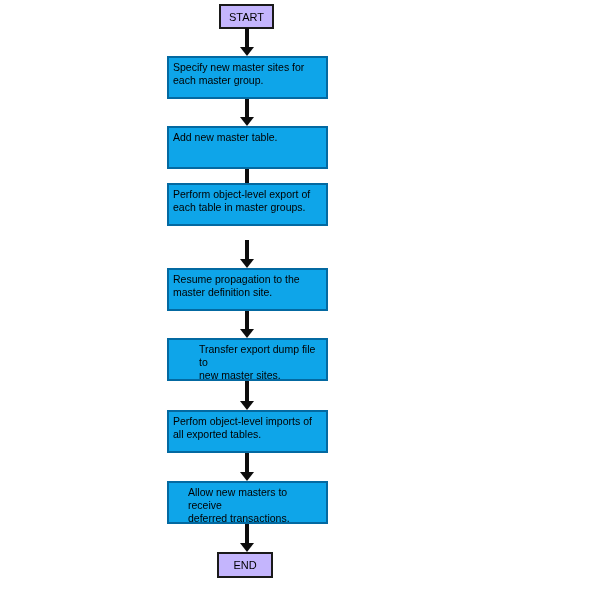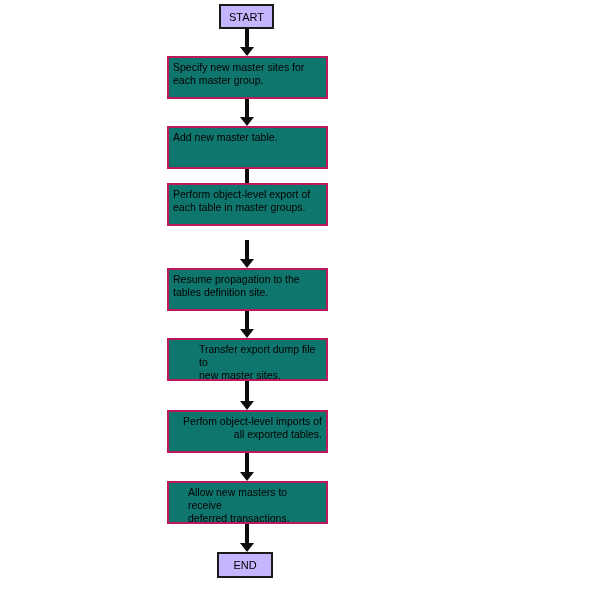--- a/index.html
+++ b/index.html
@@ -23,22 +23,22 @@
     font-size: 11px;
   }
   .terminal.start { left: 219px; top: 4px;   width: 55px; height: 25px; }
   .terminal.end   { left: 217px; top: 552px; width: 56px; height: 26px; }
   .step {
     position: absolute;
     left: 167px;
     width: 161px;
     height: 43px;
     box-sizing: border-box;
-    border: 2px solid #be185d;
-    background: #0f766e;
+    border: 2px solid #0369a1;
+    background: #0ea5e9;
     padding: 3px 4px;
     font-size: 10.5px;
     line-height: 13px;
   }
   .step span { white-space: pre-line; }
   .arrow {
     position: absolute;
     left: 240px;
     width: 14px;
   }
@@ -99,39 +99,39 @@
 each table in master groups.</span>
   </div>
 
   <div class="arrow" style="top:240px; height:28px;">
     <div class="shaft"></div>
     <div class="head"></div>
   </div>
 
   <div class="step" style="top:268px;">
     <span>Resume propagation to the
-tables definition site.</span>
+master definition site.</span>
   </div>
 
   <div class="arrow" style="top:311px; height:27px;">
     <div class="shaft"></div>
     <div class="head"></div>
   </div>
 
   <div class="step" style="top:338px;padding-left:30px;">
     <span>Transfer export dump file to
 new master sites.</span>
   </div>
 
   <div class="arrow" style="top:381px; height:29px;">
     <div class="shaft"></div>
     <div class="head"></div>
   </div>
 
-  <div class="step" style="top:410px;text-align:right;">
+  <div class="step" style="top:410px;">
     <span>Perfom object-level imports of
 all exported tables.</span>
   </div>
 
   <div class="arrow" style="top:453px; height:28px;">
     <div class="shaft"></div>
     <div class="head"></div>
   </div>
 
   <div class="step" style="top:481px;padding-left:19px;">

